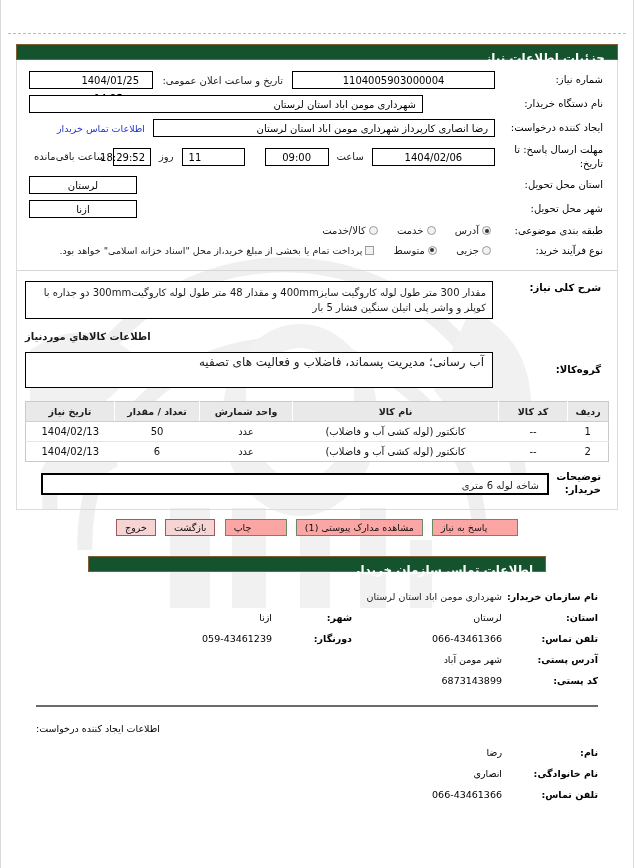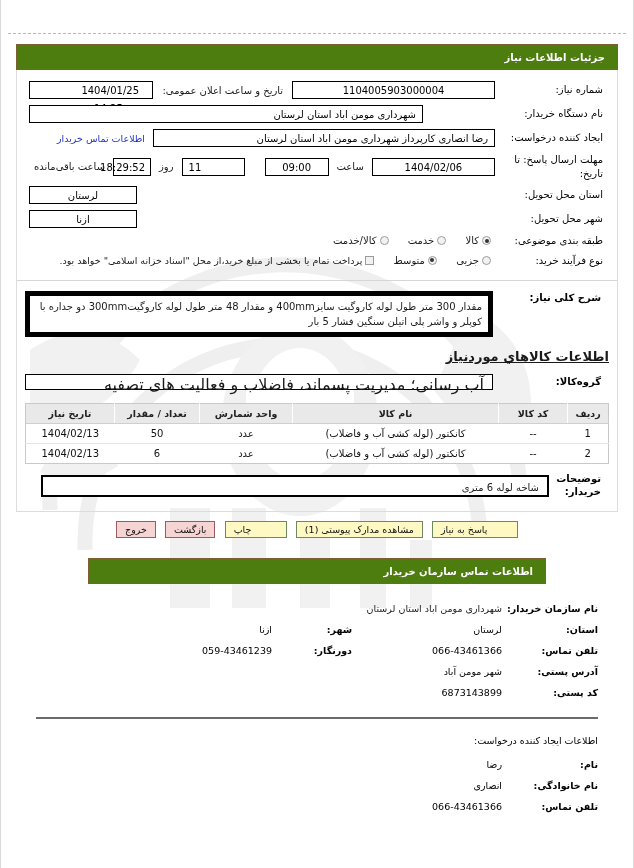--- a/index.html
+++ b/index.html
@@ -49,25 +49,25 @@
 
   .top-dash {
     position: absolute;
     left: 8px; right: 8px; top: 33px;
     border-top: 1px dashed #b9b9b9;
     z-index: 3;
   }
 
   
   .bar {
-    background: #4d7c0f;
+    background: #14532d;
     color: #ffffff;
     font-weight: bold;
-    font-size: 10px;
-    height: 26px;
+    font-size: 12px;
+    height: 16px;
     line-height: 26px;
     padding: 0 12px;
     box-sizing: border-box;
     text-align: right;
     border: 1px solid #7d5f31;
   }
   .bar.mid { margin: 0; }
 
   
   .panel {
@@ -158,40 +158,40 @@
 
   
   .sec2 {
     border-top: 1px solid #d6d6d6;
     padding-top: 7px;
     margin-top: 4px;
   }
   .bold-lbl { font-weight: bold; font-size: 10px; color:#000;margin-left:38px; }
 
   .desc-box {
-    border: 5px solid #000000;
+    border: 1px solid #000000;
     background: #fff;
     min-height: 30px;
     padding: 3px 6px;
     font-size: 10px;
     line-height: 1.5;
     text-align: right;
     box-sizing: border-box;
   }
   .group-box {
     border: 1px solid #000;
     background:#fff;
-    height: 16px; line-height:19px;
-    font-size:16px; padding:0 8px;
+    height: 36px; line-height:19px;
+    font-size:12px; padding:0 8px;
     text-align: right;
     box-sizing:border-box;
   }
   .sub-head {
-    font-weight: bold; font-size: 13px;
-    margin: 9px 0 7px 0; text-align: right; text-decoration: underline;
+    font-weight: bold; font-size: 10px;
+    margin: 9px 0 7px 0; text-align: left;
   }
 
   
   .items {
     width: 100%;
     border-collapse: collapse;
     background: #fff;
     font-size: 10px;
     border: 1px solid #c9c9c9;
   }
@@ -240,36 +240,36 @@
     height: 17px;
     line-height: 15px;
     padding: 0 8px;
     margin: 0 3px;
     box-sizing: border-box;
     text-align:left;
     cursor: pointer;
     color: #111;
     white-space: nowrap;
   }
-  .btn.green { background: #fef9c3; border-color:#6b8a61;}
+  .btn.green { background: #fca5a5; border-color:#6b8a61;}
   .btn.red   { background: #f6d4d4; border-color:#9a5c5c;}
 
   
   .contact { padding: 14px 36px 0 36px; }
   .ctable { width: 100%; border-collapse: collapse; font-size: 9.5px; }
   .ctable td { padding: 5px 0; vertical-align: top; }
   .c-lbl { font-weight: bold; text-align: right; width: 96px; padding-left: 8px; color:#000;}
   .c-val { text-align: right; width: 150px; color:#000; }
   .c-lbl2{ font-weight: bold; text-align: right; width: 80px; padding-left:8px; color:#000;}
   .c-val2{ text-align: right; color:#000; }
   .hr {
     border: none; border-top: 2px solid #6b6b6b;
     margin: 14px 0 16px 0;
   }
-  .c-title { font-size: 9.5px; color:#000; margin-bottom: 8px; text-align:right;}
+  .c-title { font-size: 9.5px; color:#000; margin-bottom: 8px; text-align:left;}
 </style>
 </head>
 <body>
 
 <div class="watermark">
   <svg width="634" height="420" viewBox="0 0 634 420" xmlns="http://www.w3.org/2000/svg">
     <g fill="none" stroke="#e3e3e3" stroke-width="15">
       <path d="M50 320 A 230 230 0 0 1 520 300"></path>
       <path d="M85 360 A 195 195 0 0 1 480 345"></path>
     </g>
@@ -364,21 +364,21 @@
         <td class="lbl">شهر محل تحویل:</td>
         <td class="fld">
           <span class="box w-city">ازنا</span>
         </td>
       </tr>
 
       <tr>
         <td class="lbl">طبقه بندی موضوعی:</td>
         <td class="fld" style="text-align:right;padding-right:2px;">
           <span class="opt">
-            <span class="radio on"></span><span>کالا</span>
+            <span class="radio on"></span><span>آدرس</span>
           </span>
           <span class="opt">
             <span class="radio"></span><span>خدمت</span>
           </span>
           <span class="opt">
             <span class="radio"></span><span>کالا/خدمت</span>
           </span>
         </td>
       </tr>
 

